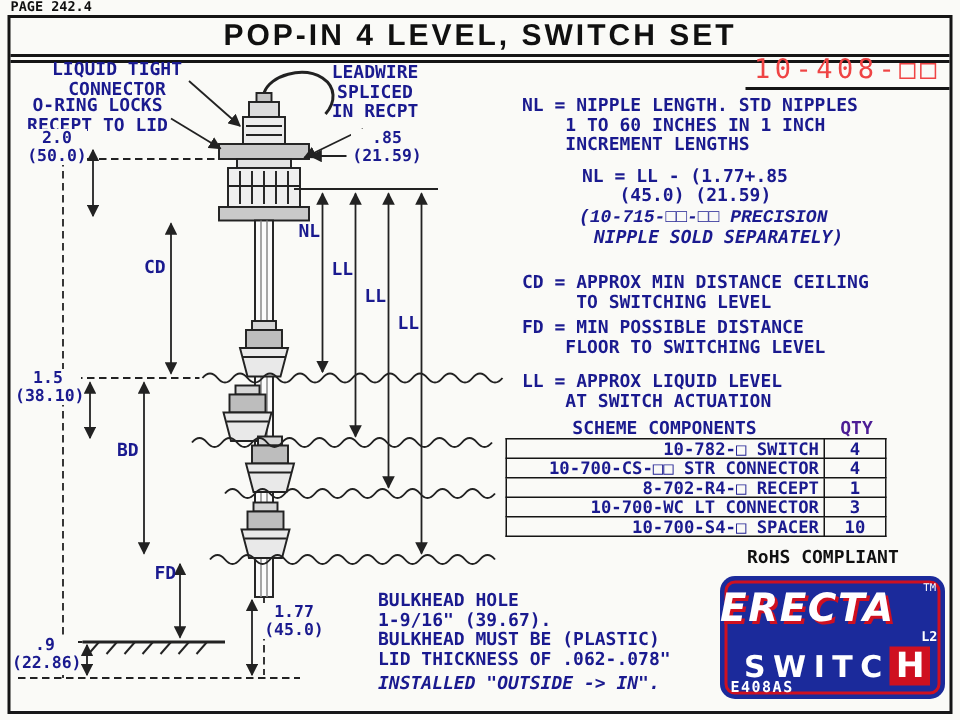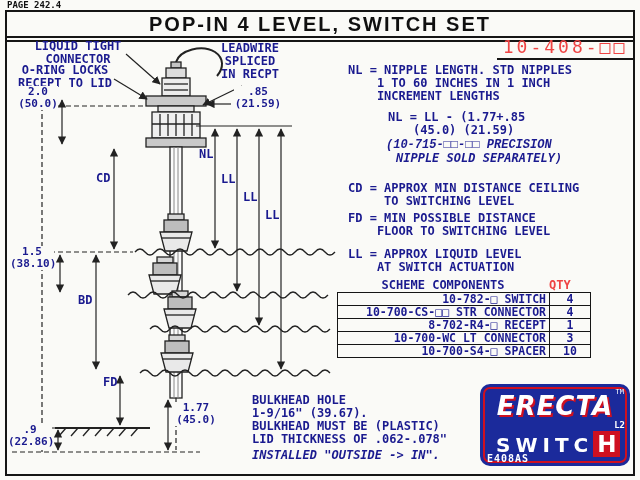--- a/index.html
+++ b/index.html
@@ -15,31 +15,31 @@
   .partnum{position:absolute;left:497px;top:36px;width:136px;height:22px;border-bottom:2px solid #151515;
            font-size:18px;font-weight:normal;letter-spacing:3px;color:#ef4444;text-align:center;z-index:3;}
   svg.diagram{position:absolute;left:0;top:0;z-index:1;}
   .lbl{position:absolute;color:#1a1a8f;font-weight:bold;white-space:pre;z-index:2;
        font-size:12px;line-height:13px;}
   .ctr{text-align:center;}
   .dim{font-size:11px;line-height:12px;background:#fafaf7;}
   .it{font-style:italic;}
   .thead{position:absolute;left:337px;top:278px;width:256px;display:flex;z-index:2;}
   .thead .th1{width:212px;text-align:center;font-size:12px;font-weight:bold;color:#1a1a8f;}
-  .thead .th2{width:44px;font-size:12px;font-weight:bold;color:#ef4444;}
+  .thead .th2{width:44px;text-align:center;font-size:12px;font-weight:bold;color:#4c1d95;}
   table.grid{position:absolute;left:337px;top:292px;border-collapse:collapse;z-index:2;}
   table.grid td{border:1.5px solid #151515;font-size:11.5px;line-height:12px;font-weight:bold;
                 color:#1a1a8f;padding:0 3px;white-space:nowrap;}
   table.grid td.comp{width:205px;text-align:right;}
   table.grid td.qty{width:34px;text-align:center;}
   .rohs{position:absolute;left:498px;top:364px;font-size:12px;font-weight:bold;color:#101010;z-index:2;}
   .logo{position:absolute;left:480px;top:384px;width:150px;height:82px;background:#1b2a9b;
         border-radius:10px;z-index:2;overflow:hidden;}
   .logo-frame{position:absolute;left:3px;top:3px;right:3px;bottom:3px;border:2px solid #cf1020;border-radius:7px;}
-  .logo-erecta{position:absolute;top:7px;left:0;width:100%;text-align:center;
+  .logo-erecta{position:absolute;top:7px;left:0;width:100%;text-align:left;
                font-family:"DejaVu Sans",sans-serif;font-style:italic;font-weight:bold;font-size:26px;
                color:#fff;text-shadow:2px 2px 0 #cf1020;letter-spacing:1px;}
   .logo-switch{position:absolute;bottom:9px;left:16px;font-family:"DejaVu Sans",sans-serif;
                font-weight:bold;font-size:20px;color:#fff;letter-spacing:5px;}
   .logo-h{background:#cf1020;padding:0 4px;font-size:23px;letter-spacing:0;}
   .logo-tm{position:absolute;top:4px;right:6px;font-size:7px;color:#fff;}
   .logo-l2{position:absolute;top:36px;right:5px;font-size:9px;color:#fff;font-weight:bold;}
   .logo-code{position:absolute;bottom:2px;left:7px;font-size:10px;color:#fff;font-weight:bold;letter-spacing:1px;}
 </style>
 </head>
@@ -236,20 +236,21 @@
     <tr>
       <td class="comp">10-700-WC LT CONNECTOR</td>
       <td class="qty">3</td>
     </tr>
     <tr>
       <td class="comp">10-700-S4-□ SPACER</td>
       <td class="qty">10</td>
     </tr>
   </tbody>
     </table>
+  <div class="rohs">RoHS COMPLIANT</div>
 
   <div class="lbl" style="left:252px;top:394px;">BULKHEAD HOLE
 1-9/16" (39.67).
 BULKHEAD MUST BE (PLASTIC)
 LID THICKNESS OF .062-.078"</div>
   <div class="lbl it" style="left:252px;top:449px;">INSTALLED "OUTSIDE -&gt; IN".</div>
 
   <div class="logo">
     <div class="logo-frame"></div>
     <div class="logo-tm">TM</div>

